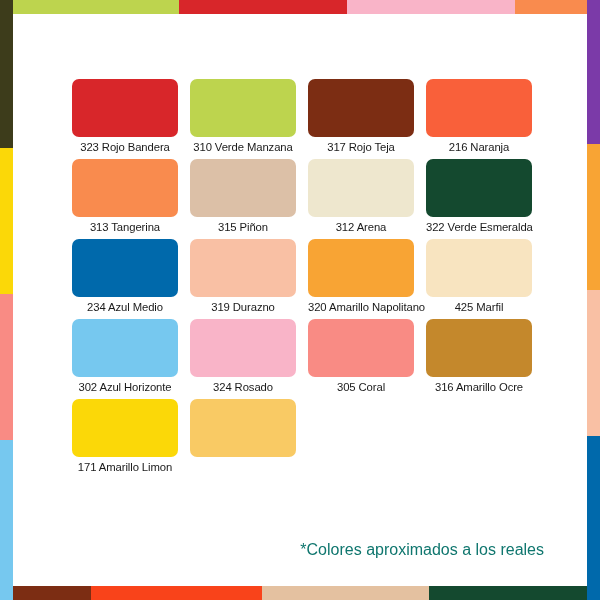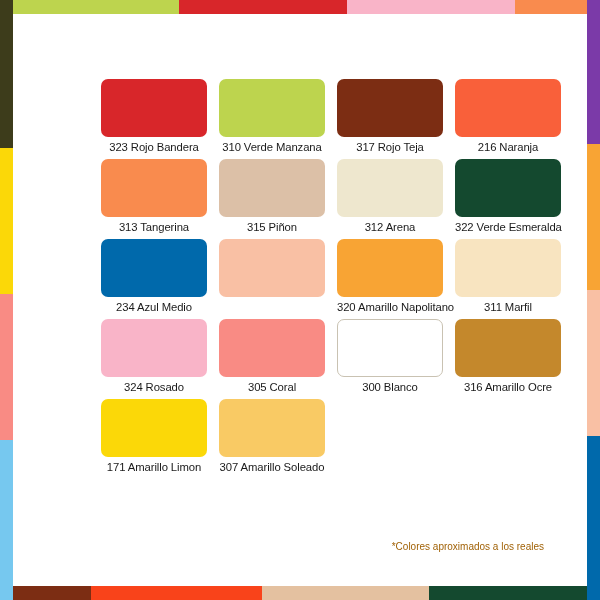--- a/index.html
+++ b/index.html
@@ -40,21 +40,20 @@
     top: 79px;
     width: 470px;
     display: grid;
     grid-template-columns: repeat(4, 106px);
     column-gap: 12px;
     row-gap: 2px;
   }
 
   .cell {
     width: 106px;
-    margin-left: 29px;
   }
 
   .swatch {
     width: 106px;
     height: 58px;
     border-radius: 7px;
     box-sizing: border-box;
   }
   .swatch.bordered {
     border: 1px solid #c9c2b2;
@@ -68,22 +67,22 @@
     height: 20px;
     white-space: nowrap;
     letter-spacing: -0.1px;
   }
 
   
   #footnote {
     position: absolute;
     right: 56px;
     top: 541px;
-    font-size: 10px;
-    color: #a16207;
+    font-size: 16px;
+    color: #0f766e;
     white-space: nowrap;
   }
 </style>
 </head>
 <body>
 
 <div id="page">
 
   <div id="decor-top">
       <div class="edge-strip strip-top" style="left: 0px; width: 10px; background: rgb(61, 60, 27);"></div>
@@ -146,50 +145,50 @@
       <div class="cell">
         <div class="swatch" style="background: rgb(20, 73, 47);"></div>
         <div class="cell-label">322 Verde Esmeralda</div>
       </div>
       <div class="cell">
         <div class="swatch" style="background: rgb(0, 105, 171);"></div>
         <div class="cell-label">234 Azul Medio</div>
       </div>
       <div class="cell">
         <div class="swatch" style="background: rgb(249, 192, 164);"></div>
+        <div class="cell-label">319 Durazno</div>
       </div>
       <div class="cell">
         <div class="swatch" style="background: rgb(248, 164, 52);"></div>
         <div class="cell-label">320 Amarillo Napolitano</div>
       </div>
       <div class="cell">
         <div class="swatch" style="background: rgb(248, 228, 192);"></div>
-        <div class="cell-label">311 Marfil</div>
+        <div class="cell-label">425 Marfil</div>
+      </div>
+      <div class="cell">
+        <div class="swatch" style="background: rgb(118, 200, 239);"></div>
+        <div class="cell-label">302 Azul Horizonte</div>
       </div>
       <div class="cell">
         <div class="swatch" style="background: rgb(249, 180, 200);"></div>
         <div class="cell-label">324 Rosado</div>
       </div>
       <div class="cell">
         <div class="swatch" style="background: rgb(249, 139, 132);"></div>
         <div class="cell-label">305 Coral</div>
-      </div>
-      <div class="cell">
-        <div class="swatch bordered" style="background: rgb(255, 255, 255);"></div>
-        <div class="cell-label">300 Blanco</div>
       </div>
       <div class="cell">
         <div class="swatch" style="background: rgb(196, 136, 44);"></div>
         <div class="cell-label">316 Amarillo Ocre</div>
       </div>
       <div class="cell">
         <div class="swatch" style="background: rgb(251, 216, 8);"></div>
         <div class="cell-label">171 Amarillo Limon</div>
       </div>
       <div class="cell">
         <div class="swatch" style="background: rgb(249, 202, 100);"></div>
-        <div class="cell-label">307 Amarillo Soleado</div>
       </div>
     </div>
 
   <div id="footnote">*Colores aproximados a los reales</div>
 
 </div>
 
 </body></html>

